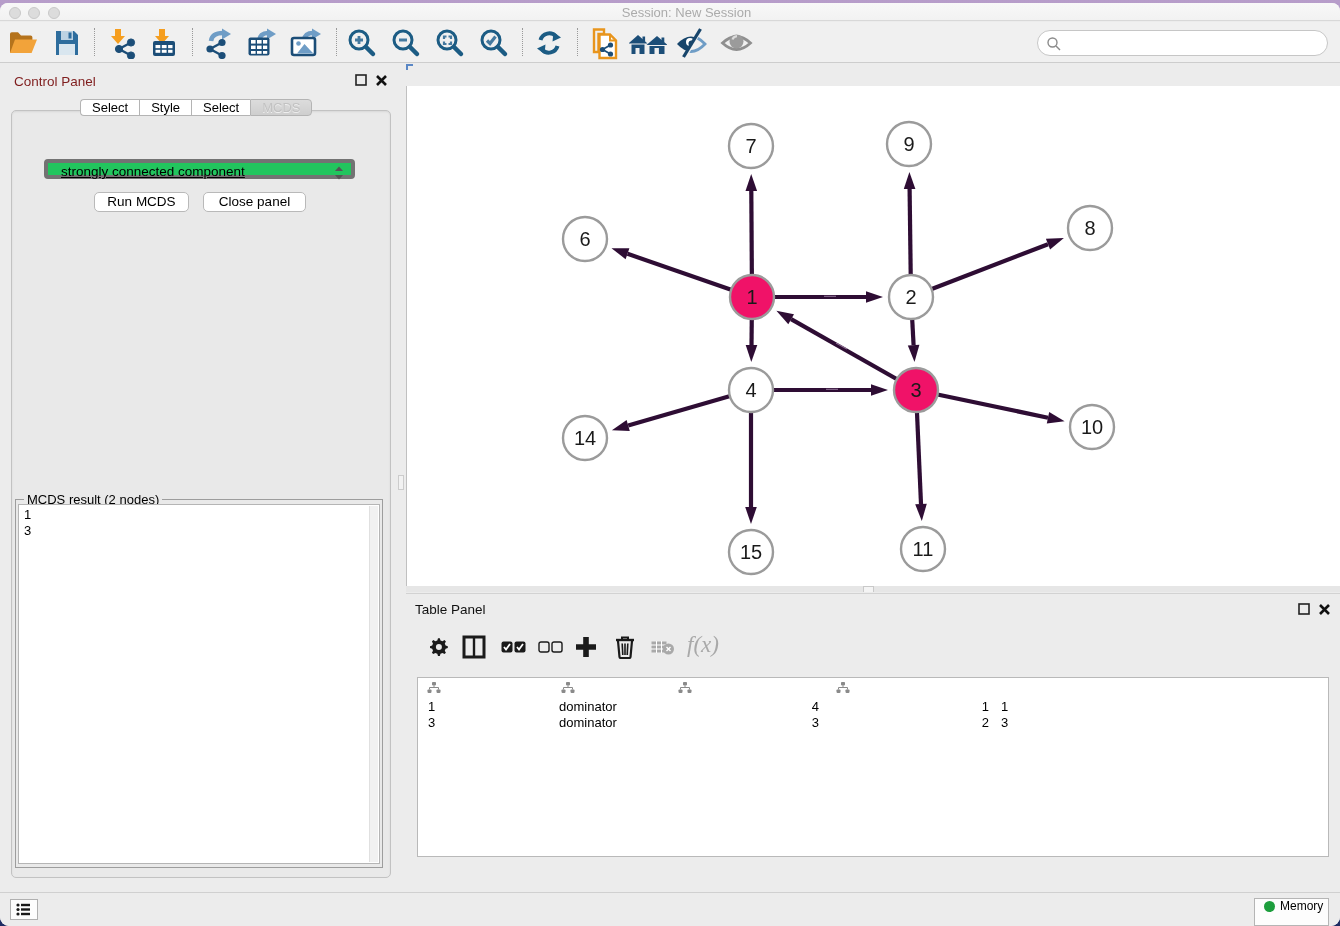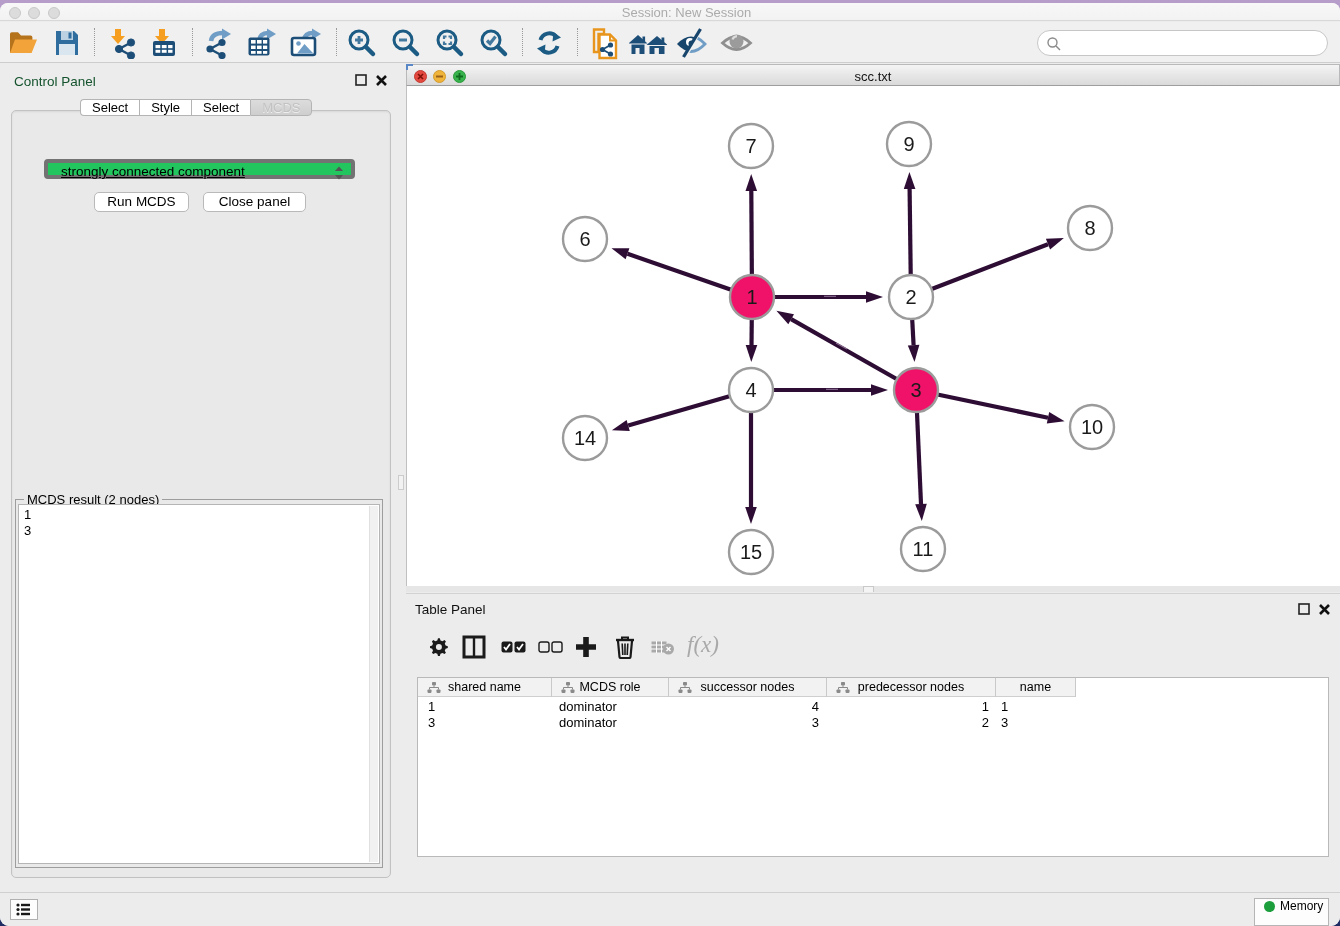--- a/index.html
+++ b/index.html
@@ -10,21 +10,21 @@
 .tl { position:absolute; top:3.5px; width:12px; height:12px; border-radius:50%; background:#dcdcdc; border:1px solid #c8c8c8; }
 .title-text { position:absolute; top:2px; left:0; right:8px; text-align:center; font-size:13px; color:#ababab;padding-left:41px; }
 .toolbar { position:absolute; left:0; top:19px; right:0; height:41px; background:#f0f0f0; border-bottom:1px solid #cdcdcd; }
 .tb-sep { position:absolute; top:6px; height:28px; width:0; border-left:1px dotted #9a9a9a; }
 .ticon { position:absolute; top:5px; }
 .searchbox { position:absolute; left:1037px; top:8px; width:291px; height:26px; background:#fff; border:1px solid #c6c6c6; border-radius:13px; }
 .searchbox svg { position:absolute; left:8px; top:5px; }
 
 
 .cpanel { position:absolute; left:0; top:60px; width:401px; bottom:34px; background:#ececec; }
-.cp-title { position:absolute; left:14px; top:11px; font-size:13.5px; color:#14532d; }
+.cp-title { position:absolute; left:14px; top:11px; font-size:13.5px; color:#7f1d1d; }
 .cp-btns { position:absolute; right:10px; top:10px; }
 .tabs { position:absolute; top:36px; left:80px; height:17px; display:flex; }
 .tab { font-size:13px; color:#000; background:#fff; border:1px solid #b4b4b4; border-right:none; padding:0 11px; height:17px; line-height:16px; }
 .tab:first-child { border-radius:4px 0 0 4px; }
 .tab.sel { background:linear-gradient(#dcdcdc,#cecece); color:#c2c2c2; text-shadow:0 1px 0 #efefef; border-right:1px solid #b4b4b4; border-radius:0 4px 4px 0; }
 .cp-content { position:absolute; left:11px; right:10px; top:47px; bottom:14px; background:#e9e9e9; border:1px solid #c2c2c2; border-radius:5px; box-shadow:inset 0 1px 2px rgba(0,0,0,0.08); }
 .opt-label { position:absolute; top:74px; left:0; right:0; text-align:center; font-size:13.5px; color:#000; }
 .combo { position:absolute; left:44px; top:96px; width:311px; height:20px; background:#22c55e; border:4px solid #737373; border-radius:4px; font-size:13.5px; color:#000; padding:1px 0 0 13px;text-decoration:underline; }
 .combo .arrows { position:absolute; right:6px; top:2px; }
 .btn { position:absolute; height:20px; background:#fff; border:1px solid #b9b9b9; border-radius:5px; font-size:13.5px; color:#000; text-align:center; line-height:18px; }
@@ -271,38 +271,20 @@
     <div class="fieldset">
       <div class="legend">MCDS result (2 nodes)</div>
       <div class="fs-white">
         <div class="fs-text">1<br>3</div>
         <div class="fs-scroll"></div>
       </div>
     </div>
   </div>
   <div class="vdivider"></div>
   <div class="netwin" id="netwin">
-    <div class="net-titlebar">
-      <div class="mac" style="left:6.5px; background:#e4493f; border:1px solid #c23b33;">
-        <svg width="11" height="11" viewBox="0 0 11 11">
-            <path d="M3,3 L8,8 M8,3 L3,8" stroke="#7e1008" stroke-width="1.6"></path>
-          </svg>
-      </div>
-      <div class="mac" style="left:26px; background:#f0b43b; border:1px solid #d29c2e;">
-        <svg width="11" height="11" viewBox="0 0 11 11">
-            <line x1="2" y1="5.5" x2="9" y2="5.5" stroke="#99601a" stroke-width="1.8"></line>
-          </svg>
-      </div>
-      <div class="mac" style="left:46px; background:#38b24c; border:1px solid #2a9a3c;">
-        <svg width="11" height="11" viewBox="0 0 11 11">
-            <path d="M5.5,2 L5.5,9 M2,5.5 L9,5.5" stroke="#0e6b1e" stroke-width="1.8"></path>
-          </svg>
-      </div>
-      <div class="net-title">scc.txt</div>
-    </div>
     <div class="canvas">
       <svg width="934" height="500" viewBox="0 0 934 500" font-family="Liberation Sans, sans-serif">
         <g stroke="#2e0d34" stroke-width="4.2">
           <line x1="345" y1="211" x2="344.3" y2="105.0"></line>
           <line x1="345" y1="211" x2="220.5" y2="167.8"></line>
           <line x1="345" y1="211" x2="459.0" y2="211.0"></line>
           <line x1="345" y1="211" x2="344.5" y2="259.0"></line>
           <line x1="509" y1="304" x2="384.1" y2="233.2"></line>
           <line x1="504" y1="211" x2="502.6" y2="103.0"></line>
           <line x1="504" y1="211" x2="641.0" y2="158.2"></line>
@@ -414,27 +396,20 @@
           <line x1="0" y1="8" x2="16" y2="8"></line>
           <line x1="5.5" y1="0" x2="5.5" y2="12"></line>
           <line x1="10.5" y1="0" x2="10.5" y2="12"></line>
         </g>
       <circle cx="17.5" cy="8" r="5.5" fill="#a9a9a9"></circle>
       <path d="M15.5,6 L19.5,10 M19.5,6 L15.5,10" stroke="#fff" stroke-width="1.4"></path>
     </svg>
     <div style="position:absolute; left:281px; top:38px; width:40px; height:28px; font-family:'Liberation Serif',serif; font-style:italic; font-size:23px; color:#a9a9a9;">f(x)</div>
 
     <div class="ttable">
-      <div class="thead" style="width:658px;">
-        <div class="thcell" style="left:0; width:134px;">shared name</div>
-        <div class="thcell" style="left:134px; width:117px;">MCDS role</div>
-        <div class="thcell" style="left:251px; width:158px;">successor nodes</div>
-        <div class="thcell" style="left:409px; width:169px;">predecessor nodes</div>
-        <div class="thcell" style="left:578px; width:80px;">name</div>
-      </div>
       <svg class="hicon" style="position:absolute; left:9px; top:4px;" width="14" height="12" viewBox="0 0 14 12">
           <g fill="#8a8a8a">
             <rect x="5" y="0" width="4" height="3.4" rx="0.8"></rect>
             <rect x="0.5" y="7.5" width="4" height="3.4" rx="0.8"></rect>
             <rect x="9.5" y="7.5" width="4" height="3.4" rx="0.8"></rect>
             <path d="M7,3.4 L7,5.5 M2.5,7.5 L2.5,5.5 L11.5,5.5 L11.5,7.5" stroke="#8a8a8a" fill="none" stroke-width="1"></path>
           </g>
         </svg>
       <svg class="hicon" style="position:absolute; left:143px; top:4px;" width="14" height="12" viewBox="0 0 14 12">
           <g fill="#8a8a8a">

